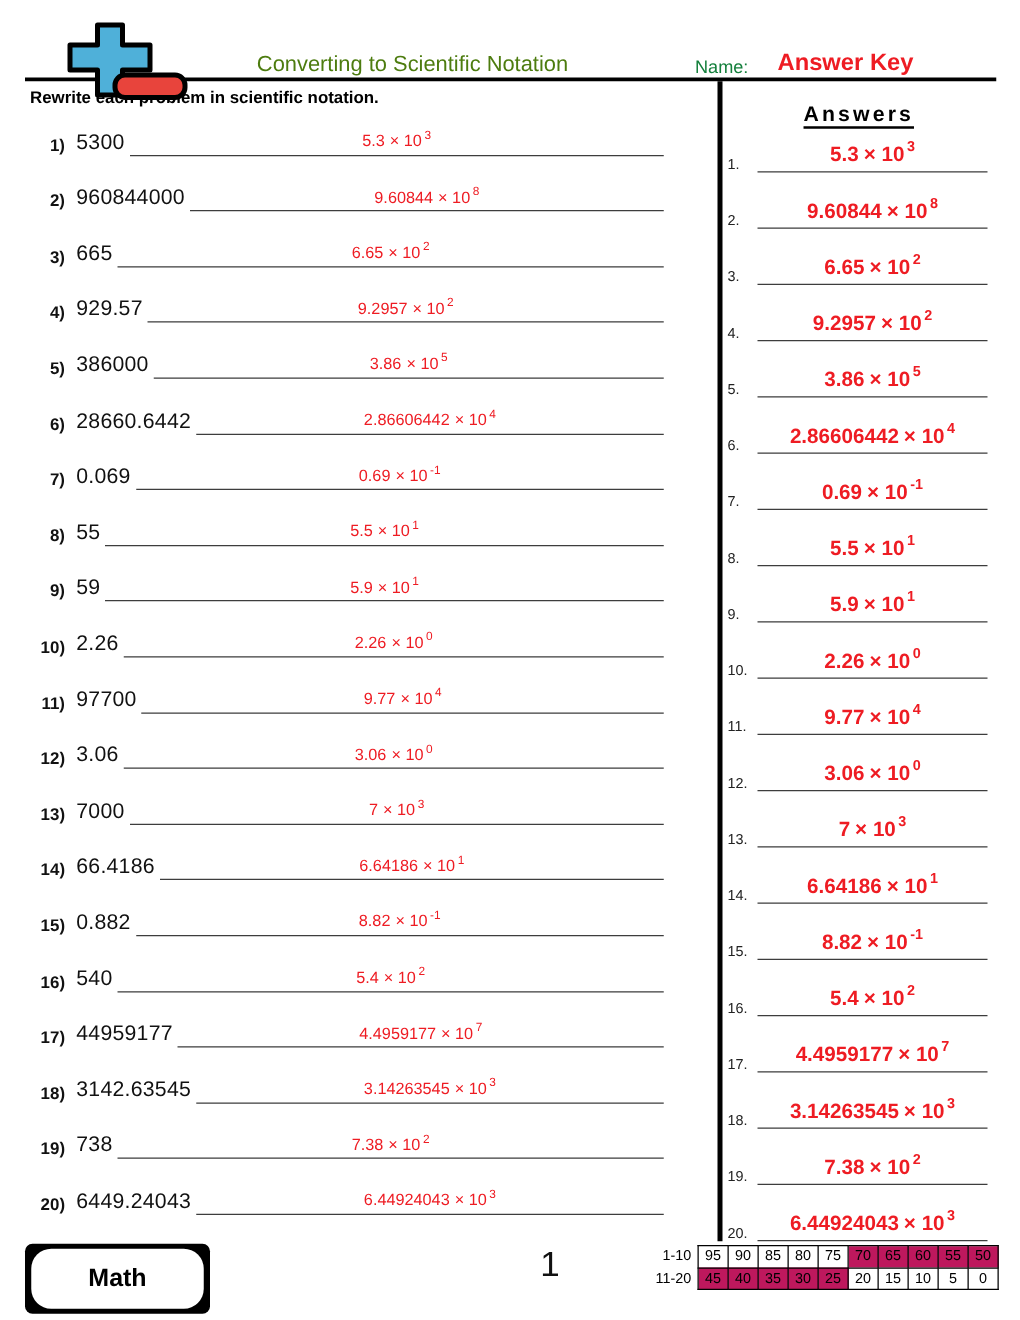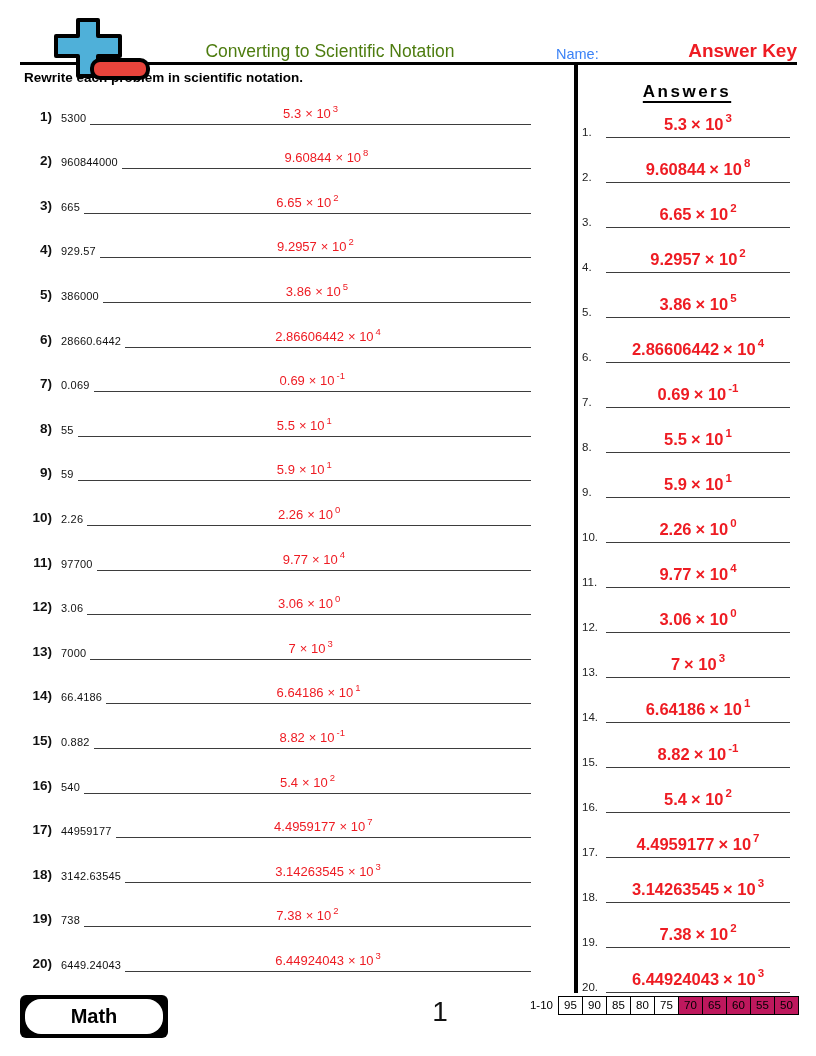--- a/index.html
+++ b/index.html
@@ -4,60 +4,60 @@
 <style>
   html,body{margin:0;padding:0;background:#fff;}
   .page{position:relative;width:816px;height:1056px;background:#ffffff;
         font-family:"Liberation Sans",sans-serif;color:#111;overflow:hidden;}
 
   
   .header-rule{position:absolute;left:20px;top:62px;width:777px;height:3px;background:#000;}
   .logo{position:absolute;left:52px;top:16px;z-index:5;}
   .page-title{position:absolute;left:120px;top:41px;width:420px;text-align:center;
               font-size:17.5px;color:#4d7c0f;}
-  .name-label{position:absolute;left:556px;top:46px;font-size:14.5px;color:#3b82f6;}
-  .name-value{position:absolute;left:622px;top:40px;width:175px;text-align:right;
+  .name-label{position:absolute;left:556px;top:46px;font-size:14.5px;color:#15803d;}
+  .name-value{position:absolute;left:622px;top:40px;width:175px;text-align:left;
               font-size:19px;font-weight:bold;color:#ee1c23;}
   .instruction{position:absolute;left:24px;top:70px;font-size:13.5px;font-weight:bold;color:#000;}
 
   
   .v-divider{position:absolute;left:574px;top:65px;height:928px;width:3px;
              border-left:2px solid #000;border-right:2px solid #000;box-sizing:border-box;}
 
   
   .answers-header{position:absolute;left:580px;top:70px;width:214px;text-align:center;
                   font-size:17px;font-weight:bold;letter-spacing:2.5px;
                   text-decoration:underline;text-underline-offset:4px;
                   text-decoration-thickness:2px;color:#000;margin-top:12px;}
 
   
   .problems-list{position:absolute;left:25px;top:80px;width:506px;}
   .prow{height:44.6px;display:flex;align-items:flex-end;}
   .pnum{font-weight:bold;font-size:13.5px;width:27px;text-align:right;
         flex:0 0 27px;margin-right:9px;padding-bottom:1px;}
-  .pval{font-size:11px;margin-right:4px;padding-bottom:1px;letter-spacing:.2px;}
+  .pval{font-size:17px;margin-right:4px;padding-bottom:1px;letter-spacing:.2px;}
   .pline{flex:1;border-bottom:1.6px solid #3d3d3d;display:flex;
          justify-content:center;align-items:flex-end;height:30px;}
   .pans{color:#ee1c23;font-size:13px;line-height:1;padding-bottom:4px;white-space:nowrap;}
   .pans .times{margin:0 1px 0 4px;}
   .pans .exp{display:inline-block;position:relative;top:-6px;font-size:9.5px;margin-left:1px;}
 
   
   .answers-list{position:absolute;left:582px;top:93px;width:208px;}
   .arow{height:45px;display:flex;align-items:flex-end;}
   .anum{flex:0 0 24px;font-size:11.5px;color:#222;padding-bottom:0;}
   .aline{flex:1;border-bottom:1.8px solid #3d3d3d;display:flex;
          justify-content:center;align-items:flex-end;height:34px;}
   .aans{color:#ee1c23;font-size:16.5px;font-weight:bold;line-height:1;
         padding-bottom:5px;white-space:nowrap;}
   .aans .times{margin:0 1px 0 4px;}
   .aans .exp{display:inline-block;position:relative;top:-8px;font-size:11.5px;margin-left:1px;}
 
   
-  .math-badge{position:absolute;left:20px;top:995px;width:148px;height:43px;
+  .math-badge{position:absolute;left:20px;top:995px;width:148px;height:56px;
               background:#000;border-radius:6px;z-index:2;}
   .math-pill{position:absolute;left:5px;top:4px;right:5px;bottom:4px;background:#fff;
              border-radius:16px;display:flex;align-items:center;justify-content:center;}
   .math-pill span{font-size:20px;font-weight:bold;color:#000;}
   .site-url{position:absolute;left:176px;top:1009px;font-size:15px;color:#000;}
   .page-num{position:absolute;left:410px;top:996px;width:60px;text-align:center;
             font-size:28px;color:#111;}
   .score-table{position:absolute;left:513px;top:996px;border-collapse:collapse;}
   .score-table td{font-size:11.5px;color:#000;}
   .slabel{border:none !important;text-align:right;padding:0 5px 0 0;width:40px;}
@@ -367,16 +367,29 @@
           <td class="scell">90</td>
           <td class="scell">85</td>
           <td class="scell">80</td>
           <td class="scell">75</td>
           <td class="scell hl">70</td>
           <td class="scell hl">65</td>
           <td class="scell hl">60</td>
           <td class="scell hl">55</td>
           <td class="scell hl">50</td>
         </tr>
+        <tr>
+          <td class="slabel">11-20</td>
+          <td class="scell hl">45</td>
+          <td class="scell hl">40</td>
+          <td class="scell hl">35</td>
+          <td class="scell hl">30</td>
+          <td class="scell hl">25</td>
+          <td class="scell">20</td>
+          <td class="scell">15</td>
+          <td class="scell">10</td>
+          <td class="scell">5</td>
+          <td class="scell">0</td>
+        </tr>
       </tbody>
     </table>
 
 </div>
 
 </body></html>

